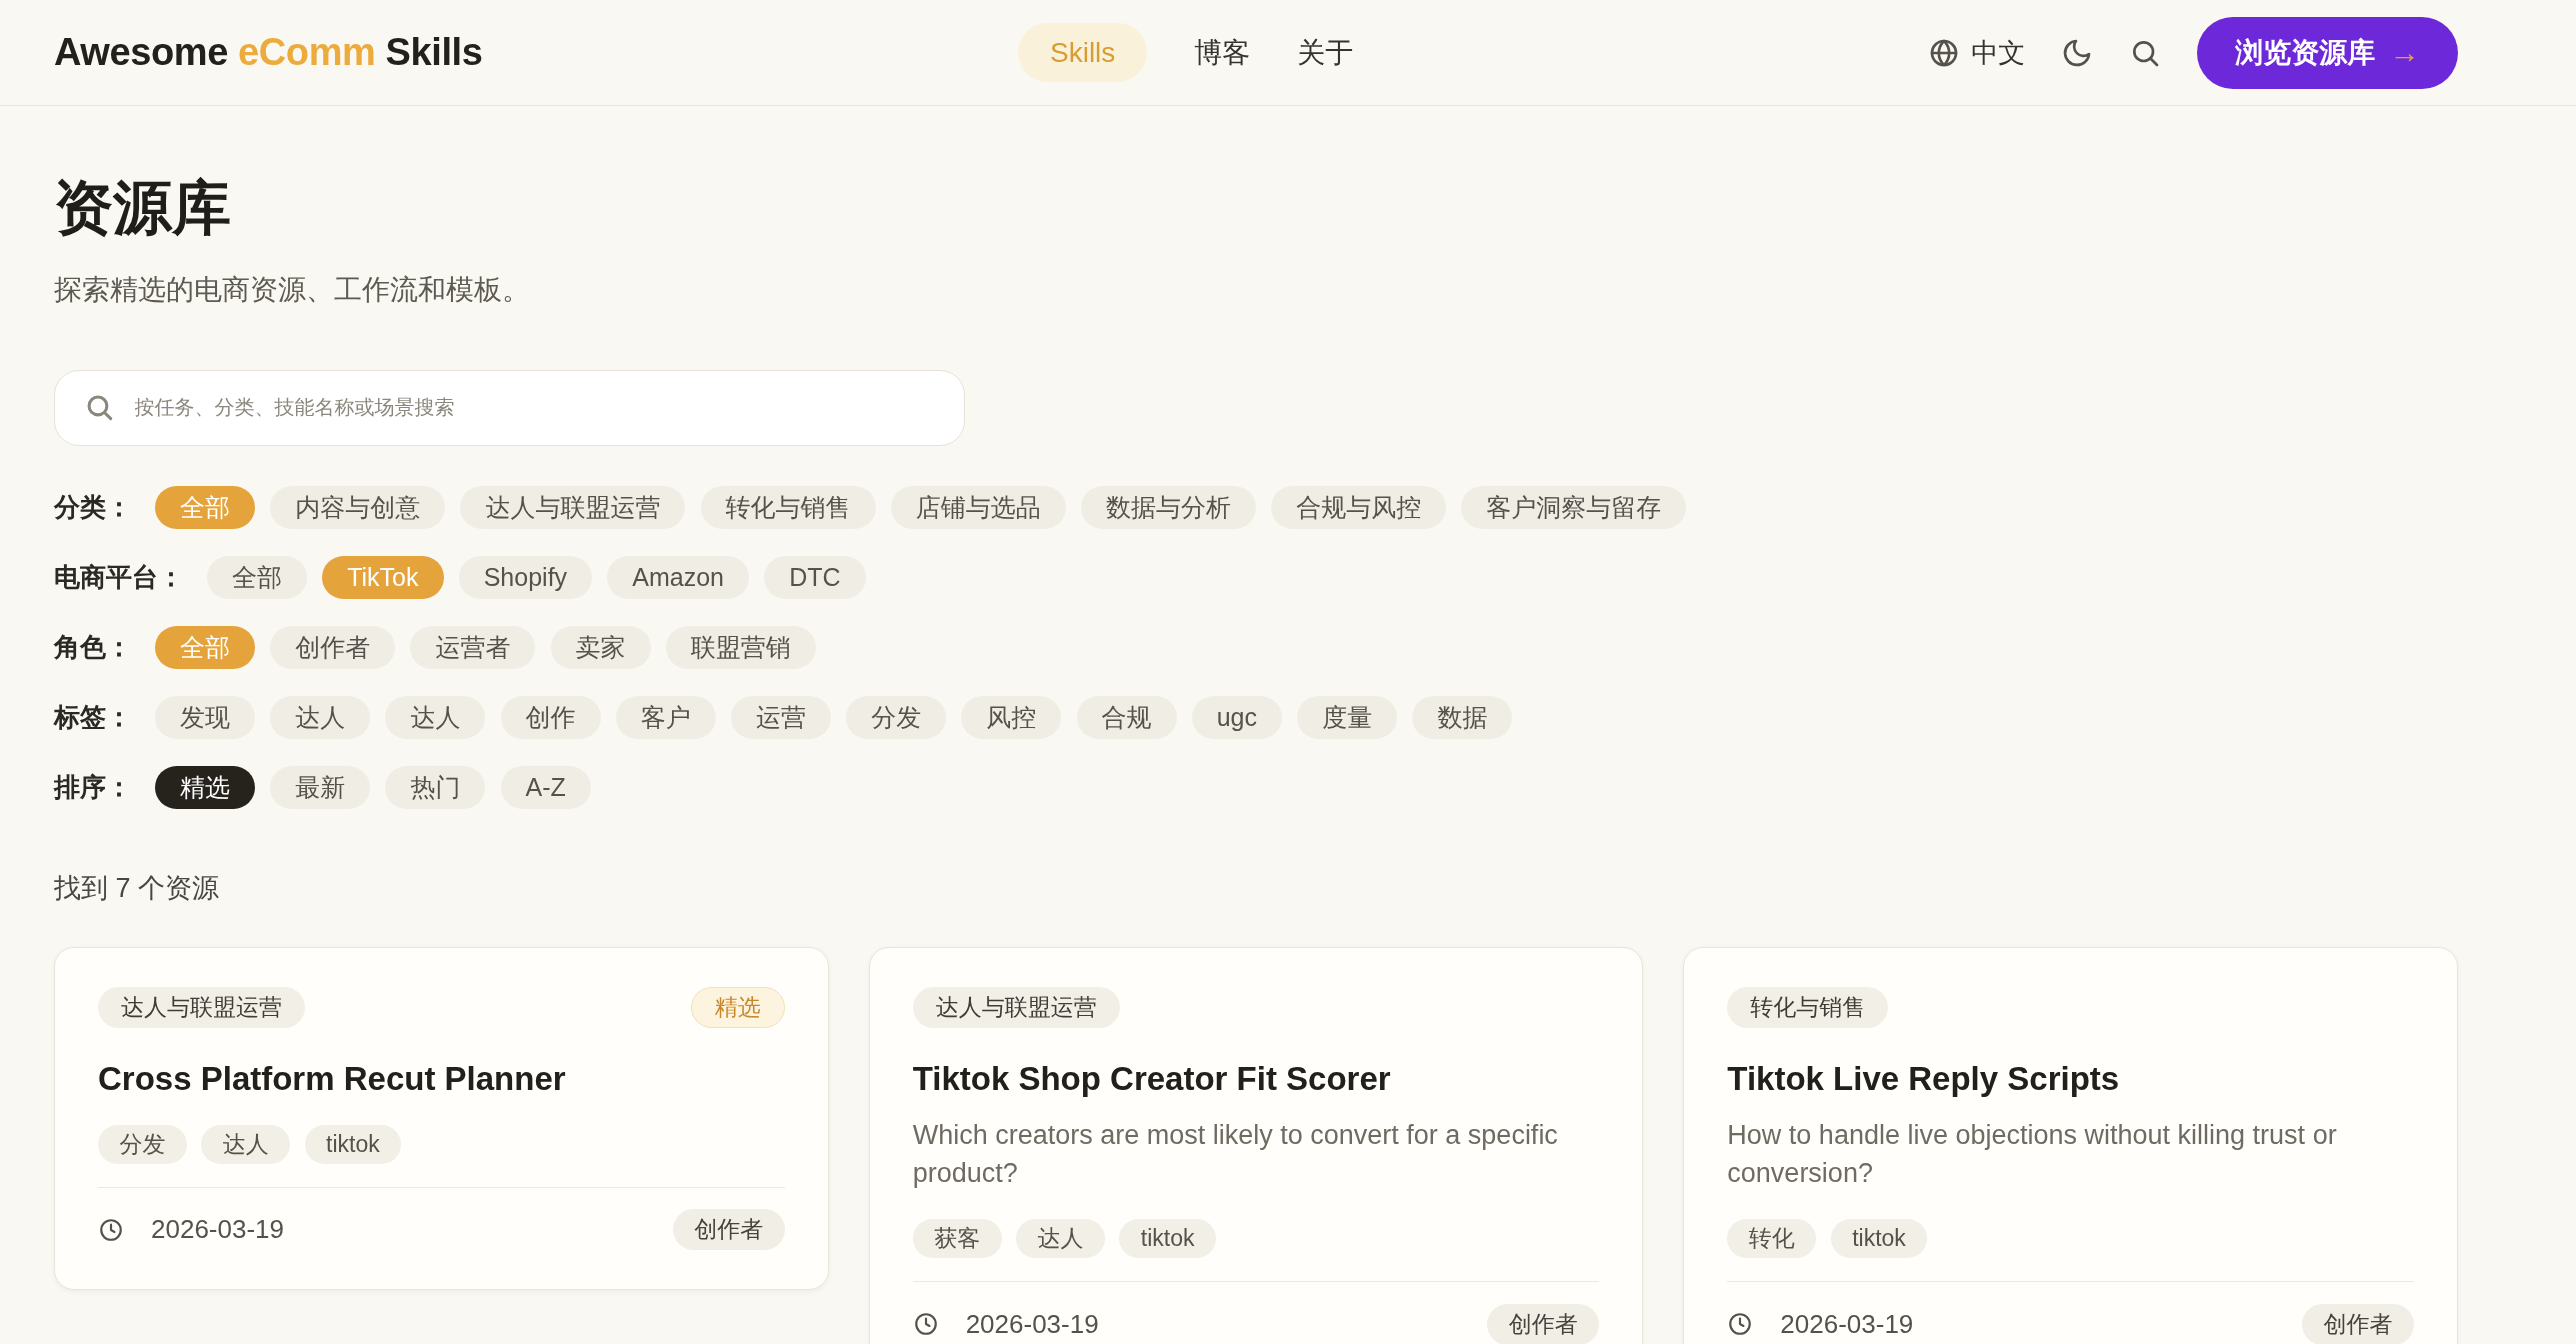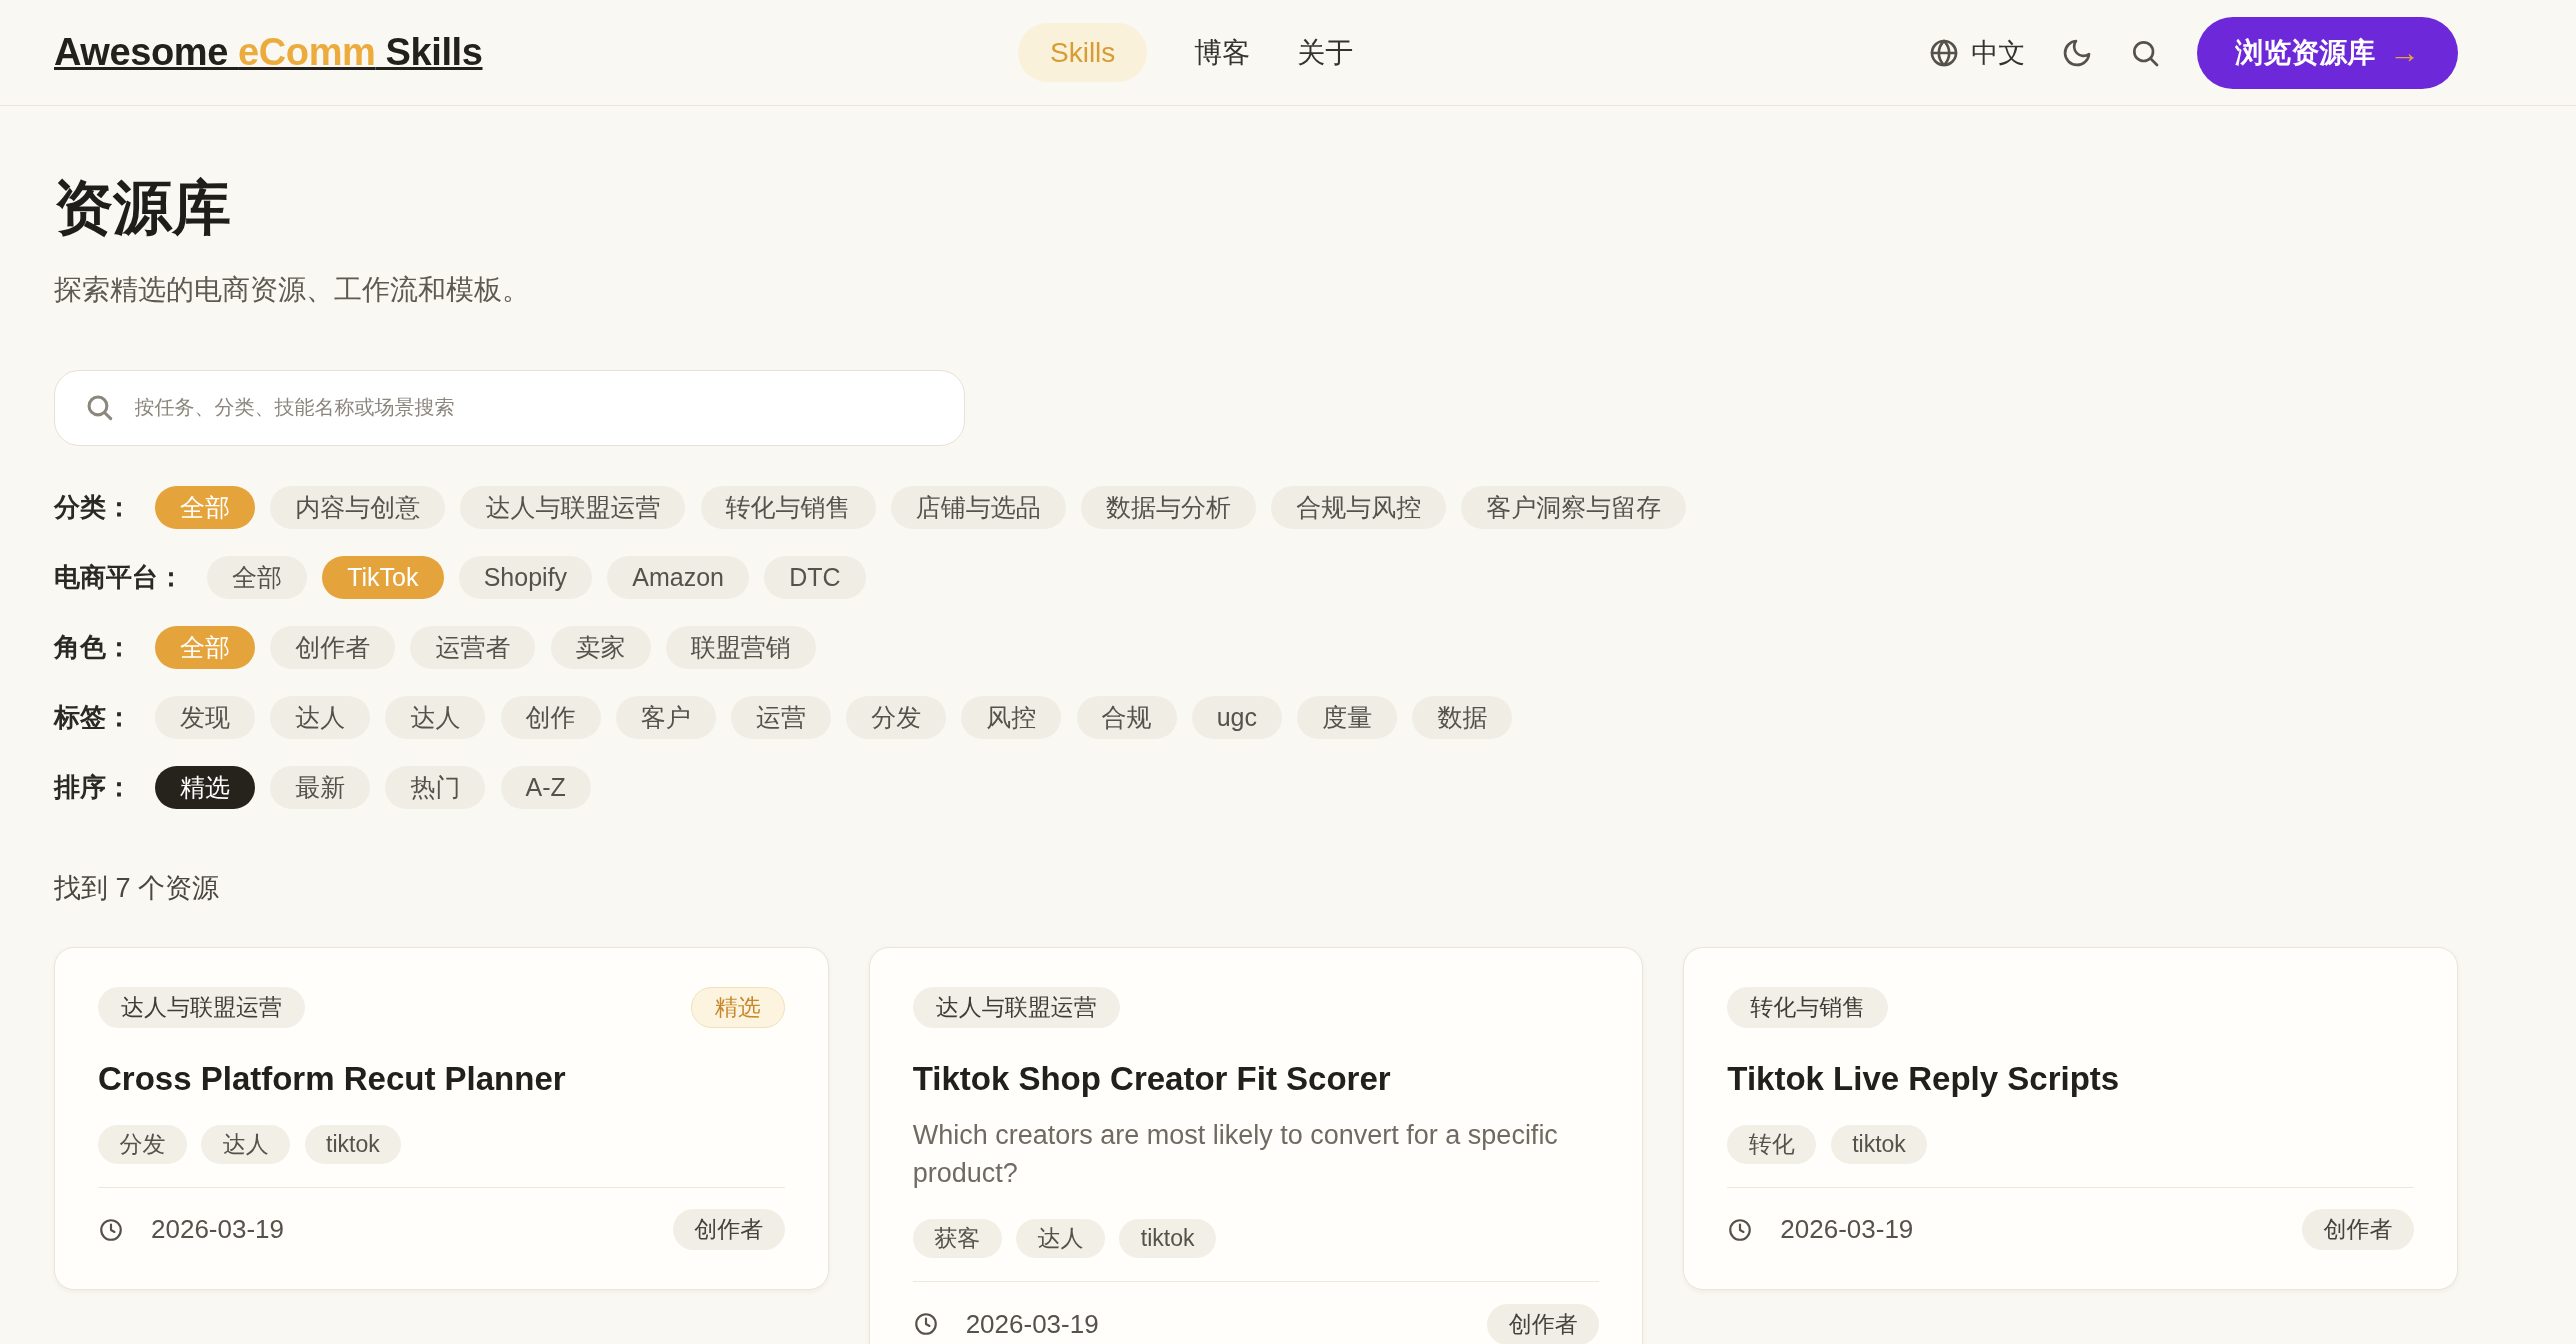--- a/index.html
+++ b/index.html
@@ -10,21 +10,21 @@
     color:#23211C;
   }
   
   .header {
     position:relative; height:106px;
     display:flex; align-items:center;
     padding:0 118px 0 54px;
     border-bottom:0.9px solid #E8E4D9;
     background:#FAF8F2;
   }
-  .logo { font-size:38px; font-weight:800; letter-spacing:-0.4px; color:#23211C; cursor:pointer;text-decoration:underline; }
+  .logo { font-size:38px; font-weight:800; letter-spacing:-0.4px; color:#23211C; cursor:pointer; }
   .logo .accent { color:#ECAC3D; }
   .nav { position:absolute; left:1018px; top:0; height:100%; display:flex; align-items:center; gap:47px; }
   .nav-link { font-size:28px; color:#35332E; text-decoration:none; cursor:pointer; }
   .nav-link.active {
     color:#D79C32; background:#FAF1DB; border-radius:896px;
     padding:13.4px 32px;
   }
   .header-right { margin-left:auto; display:flex; align-items:center; gap:36px; }
   .lang-switch { display:flex; align-items:center; gap:10.8px; cursor:pointer; }
   .lang-switch span { font-size:27px; color:#35332E; }
@@ -276,20 +276,21 @@
       <span class="role-pill">创作者</span>
     </div>
   </article>
 
   <article class="card">
     <div class="card-top">
       <span class="chip">转化与销售</span>
 
     </div>
     <h2 class="card-title">Tiktok Live Reply Scripts</h2>
+    <p class="card-desc">How to handle live objections without killing trust or conversion?</p>
     <div class="card-tags">
           <span class="tag">转化</span>
           <span class="tag">tiktok</span>
         </div>
     <hr class="card-divider">
     <div class="card-meta">
       <span class="meta-date">
         <svg class="clock-icon" viewBox="0 0 24 24">
           <circle cx="12" cy="12" r="9"></circle>
           <path d="M12 7v5l3.2 1.8"></path>

